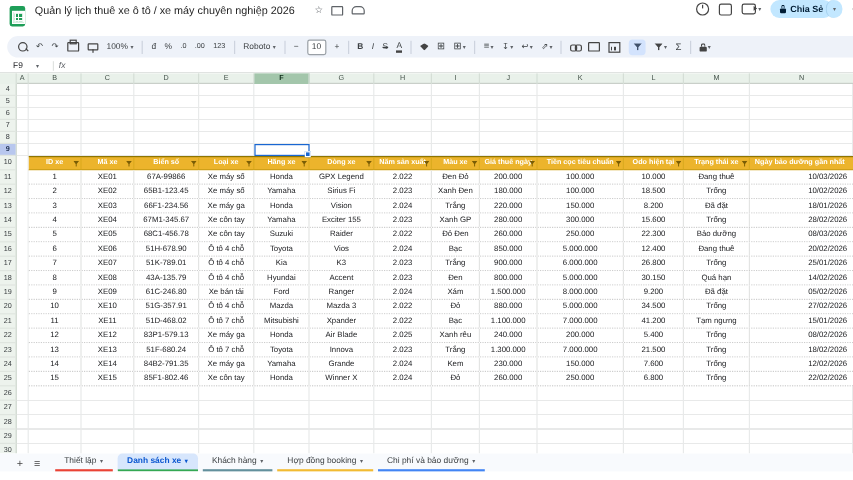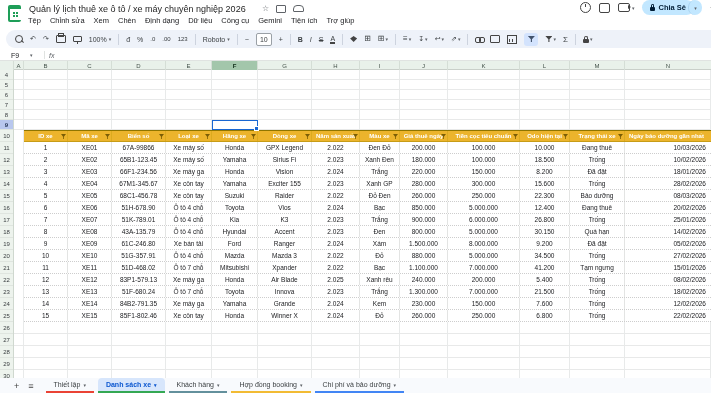--- a/index.html
+++ b/index.html
@@ -122,33 +122,20 @@
   <div id="topbar">
     <div class="logo">
         <i></i>
       </div>
     <div class="doc-title">Quản lý lịch thuê xe ô tô / xe máy chuyên nghiệp 2026</div>
     <div class="title-icons">
       <span>☆</span>
       <span class="sq-ic"></span>
       <span class="cloud-ic"></span>
     </div>
-    <div id="menus">
-
-    <span>Tệp</span>
-        <span>Chỉnh sửa</span>
-        <span>Xem</span>
-        <span>Chèn</span>
-        <span>Định dạng</span>
-        <span>Dữ liệu</span>
-        <span>Công cụ</span>
-        <span>Gemini</span>
-        <span>Tiện ích</span>
-        <span>Trợ giúp</span>
-      </div>
     <div class="tb-right">
       <span class="ic-clock"></span>
       <span class="ic-bubble"></span>
       <span style="display:flex;align-items:center;gap:2px;">
         <span class="ic-cam"></span>
         <span class="caret">▾</span>
       </span>
       <span style="display:flex;align-items:center;">
         <span class="share">
           <span class="ic-lock"></span>

